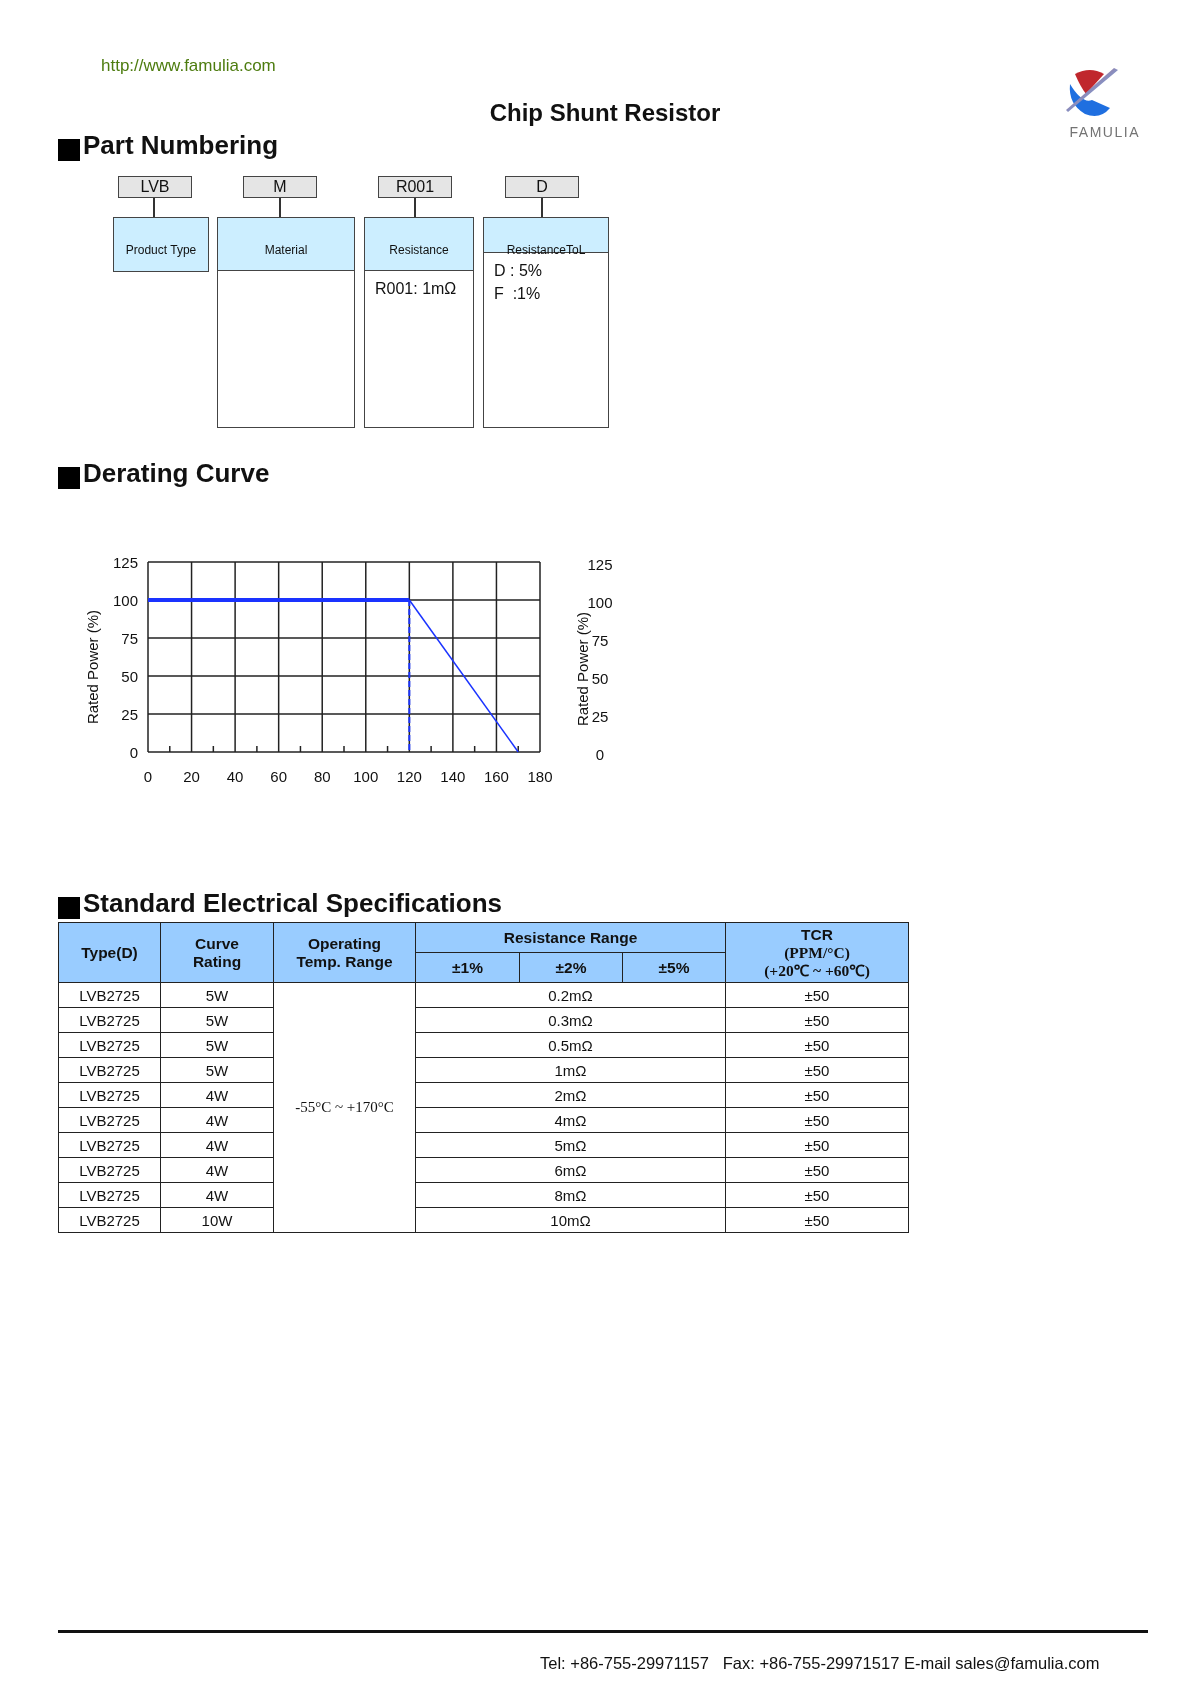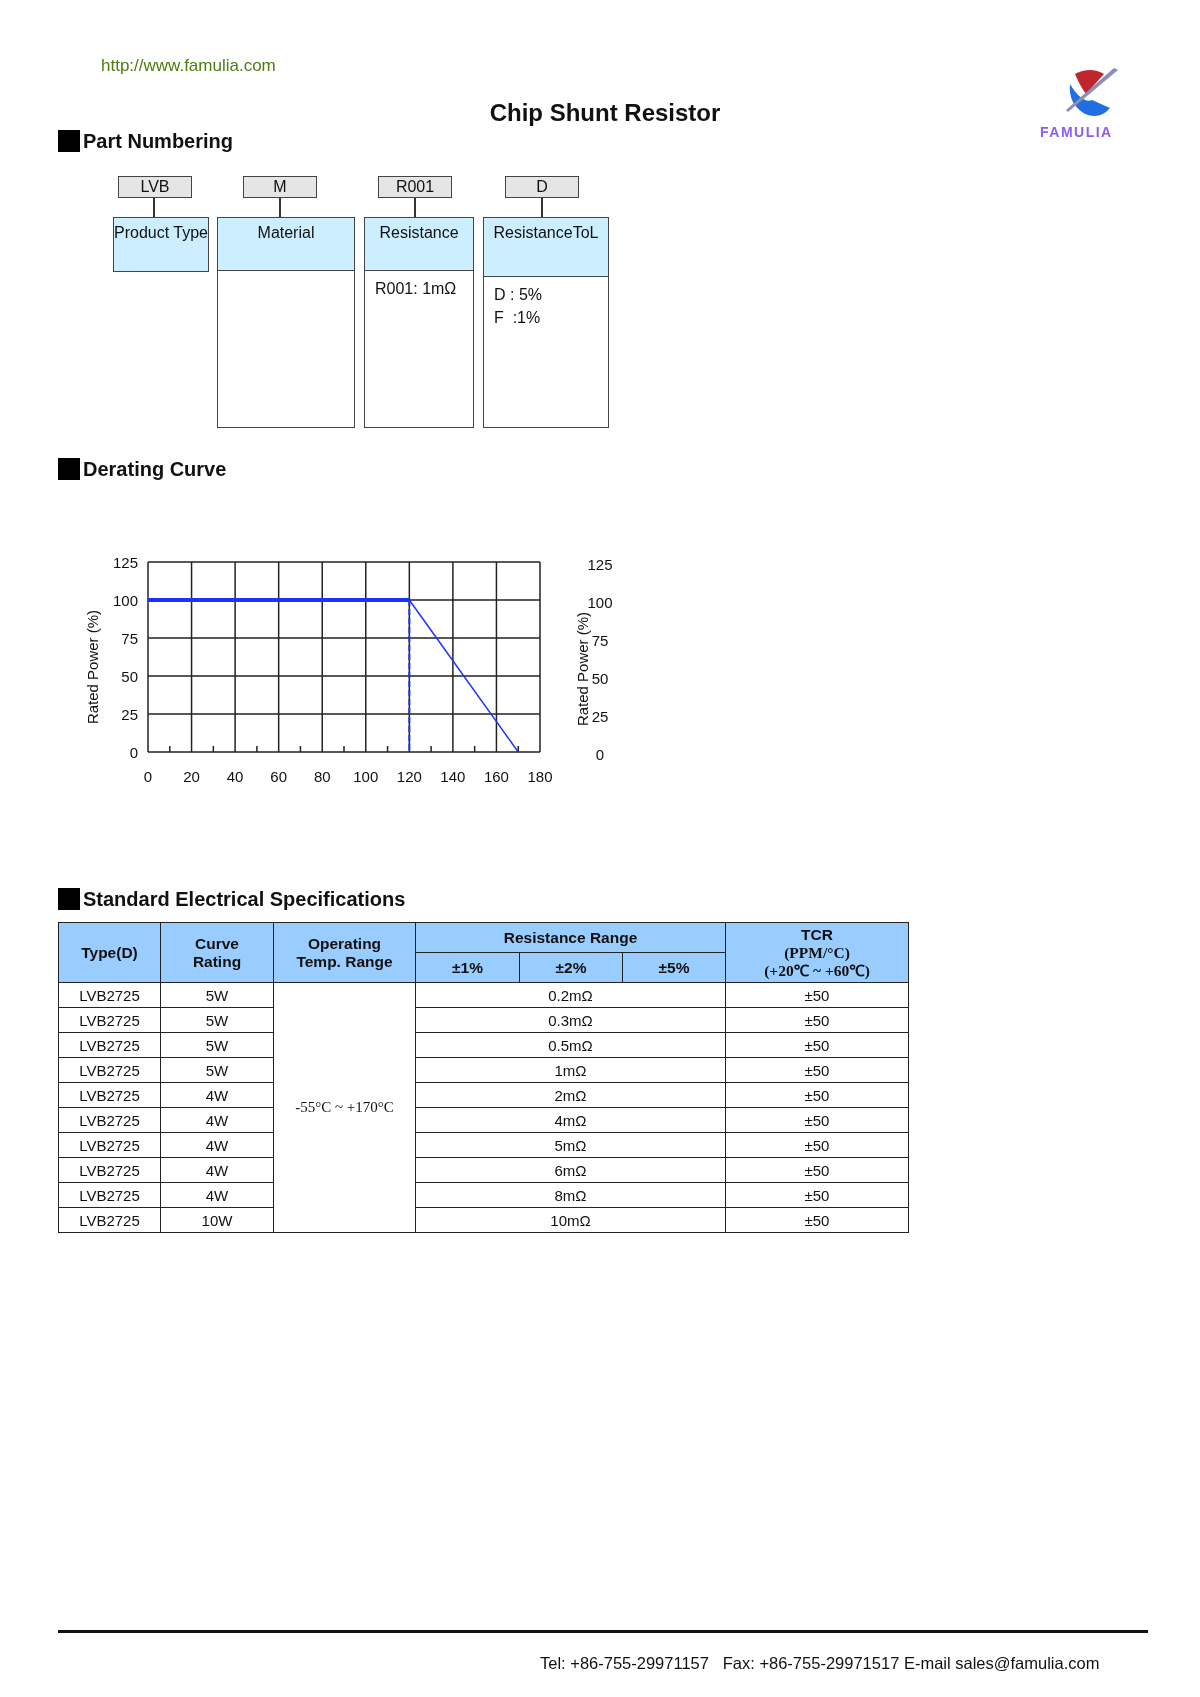--- a/index.html
+++ b/index.html
@@ -1,27 +1,27 @@
 <!DOCTYPE html>
 <html><head>
 <meta charset="utf-8">
 <style>
   html, body { margin:0; padding:0; background:#ffffff; }
   body { width:1200px; height:1697px; position:relative; overflow:hidden; font-family:"Liberation Sans", sans-serif; color:#111; }
   .abs { position:absolute; }
   .url { left:101px; top:56px; font-size:17px; color:#4d7c0f; text-decoration:none; }
   .doc-title { left:0; width:1210px; text-align:center; top:99px; font-size:24px; font-weight:bold; }
   .logo { left:1040px; top:64px; width:100px; height:80px; }
-  .logo-text { position:absolute; left:0; top:60px; width:100%; text-align:left; font-size:14px; font-weight:bold; letter-spacing:1.5px; color:#8b5cf6; }
-  .section-title { font-size:20px; font-weight:bold; display:flex; align-items:flex-start; }
+  .logo-text { position:absolute; left:0; top:60px; width:100%; text-align:right; font-size:14px; font-weight:normal; letter-spacing:1.5px; color:#737373; }
+  .section-title { font-size:26px; font-weight:bold; display:flex; align-items:flex-end; }
   .section-title .sq { display:inline-block; width:22px; height:22px; background:#000; margin-right:3px; }
   .pn-code { background:#e5e5e5; border:1.5px solid #444; height:20px; font-size:16px; text-align:center; line-height:20px; }
   .pn-stem { width:2px; background:#333; }
   .pn-box { border:1.5px solid #444; background:#fff; }
-  .pn-head { background:#cceeff; border-bottom:1.5px solid #444; font-size:16px; text-align:center; padding-top:5px; box-sizing:border-box; line-height:19px; }
+  .pn-head { background:#cceeff; border-bottom:1.5px solid #444; font-size:12px; text-align:center; padding-top:23px; box-sizing:border-box; line-height:19px; }
   .pn-body { font-size:16px; padding:6px 10px; line-height:23px; }
   .chart-wrap { left:70px; top:540px; width:600px; height:260px; }
   .specs { left:58px; top:922px; border-collapse:collapse; font-size:15px; }
   .specs th, .specs td { border:1.5px solid #222; text-align:center; padding:0; }
   .specs th { background:#99ccff; font-weight:bold; font-size:15.5px; }
   .specs td { height:24px; }
   .specs tr.body-row td { border-width:1.5px; }
   .footer-rule { left:58px; top:1630px; width:1090px; height:3px; background:#111; }
   .footer { left:540px; top:1654px; font-size:16.5px; }
   .serif { font-family:"Liberation Serif", serif; }
@@ -71,21 +71,21 @@
   <div class="abs pn-box" style="left:364px; top:217px; width:108px; height:209px;">
     <div class="pn-head" style="height:53px;">Resistance</div>
     <div class="pn-body">
       <div>R001: 1mΩ</div>
     </div>
   </div>
 
   <div class="abs pn-code" style="left:505px; top:176px; width:72px;">D</div>
   <div class="abs pn-stem" style="left:541px; top:198px; height:20px;"></div>
   <div class="abs pn-box" style="left:483px; top:217px; width:124px; height:209px;">
-    <div class="pn-head" style="height:59px;">ResistanceToL</div>
+    <div class="pn-head" style="height:35px;">ResistanceToL</div>
     <div class="pn-body">
       <div style="white-space:pre;">D : 5%</div>
       <div style="white-space:pre;">F  :1%</div>
     </div>
   </div>
 </div>
 
 <div class="abs section-title" style="left:58px; top:458px;">
   <span class="sq"></span>
   <span>Derating Curve</span>

